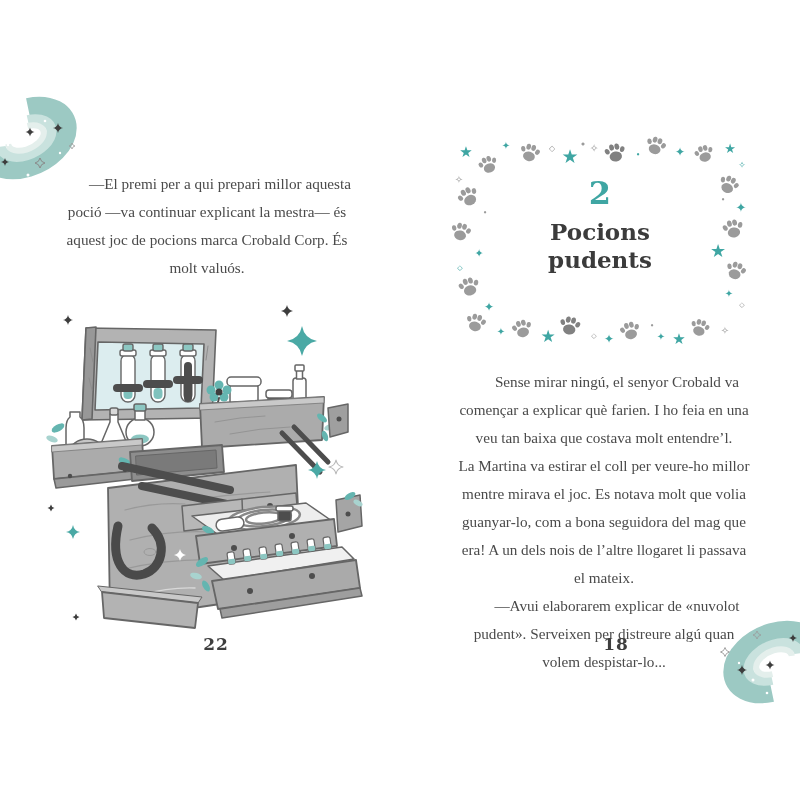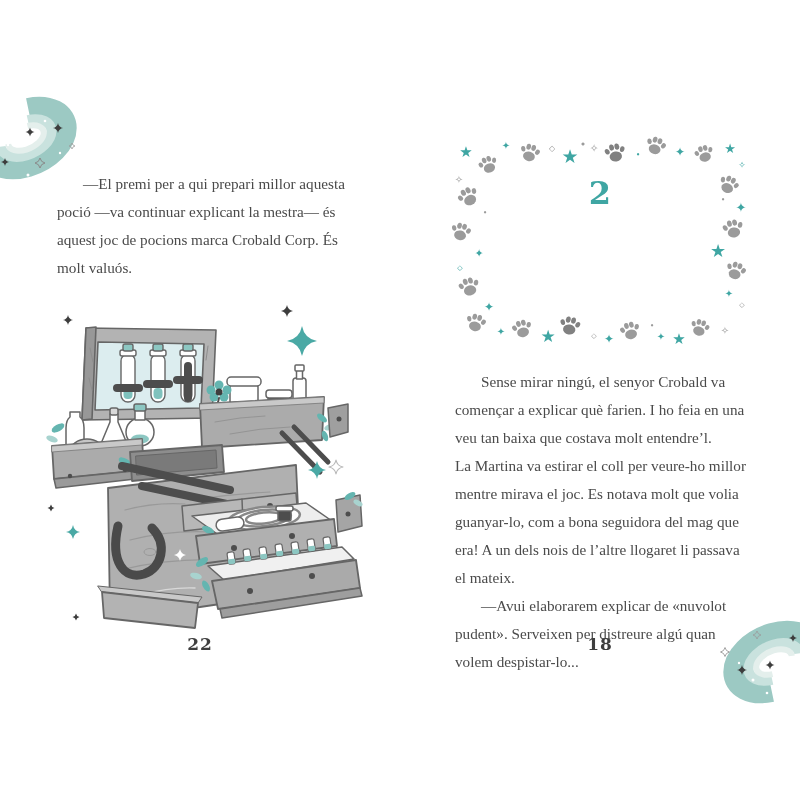--- a/index.html
+++ b/index.html
@@ -1,23 +1,23 @@
 <!DOCTYPE html>
 <html style="--teal: #3fa6a3; --body-text: #4a4a4a;"><head>
 <meta charset="utf-8">
 <style>
   html,body{margin:0;padding:0;background:#fff;}
   body{width:800px;height:800px;overflow:hidden;
        font-family:"Liberation Serif",serif;color:var(--body-text,#4a4a4a);}
   #spread{position:relative;width:800px;height:800px;background:#fff;}
   .abs{position:absolute;}
-  .para{font-size:15.2px;line-height:28px;margin:0;}
+  .para{font-size:15.2px;line-height:28px;margin:0;text-align:center;}
   .indent{text-indent:26px;}
   .pagenum{font-family:"DejaVu Serif",serif;font-weight:bold;font-size:17px;
-           color:#3e3e3e;text-align:center;letter-spacing:1px;}
+           color:#3e3e3e;text-align:center;letter-spacing:1px;padding-left:16px;}
   .chapnum{font-family:"DejaVu Serif",serif;font-weight:bold;font-size:32px;
            color:var(--teal,#3fa6a3);text-align:center;margin:0;}
   .chaptitle{font-family:"DejaVu Serif",serif;font-weight:bold;font-size:23px;
              line-height:28px;color:#3b3b3b;text-align:center;margin:4px 0 0 0;}
   .deco-item{position:absolute;line-height:1;user-select:none;}
   svg{display:block;}
   .hiddefs{position:absolute;width:0;height:0;overflow:hidden;}
 </style>
 </head>
 <body>
@@ -333,20 +333,22 @@
           <span class="deco-item" style="font-family: &quot;DejaVu Sans&quot;, sans-serif; font-size: 3px; color: rgb(155, 155, 155); left: 200px; top: 187px; transform: translate(-50%, -50%);">●</span>
           <span class="deco-item" style="font-family: &quot;DejaVu Sans&quot;, sans-serif; font-size: 10px; color: rgb(63, 166, 163); left: 209px; top: 199px; transform: translate(-50%, -50%);">✦</span>
           <span class="deco-item" style="font-family: &quot;DejaVu Sans&quot;, sans-serif; font-size: 15px; color: rgb(63, 166, 163); left: 227px; top: 201px; transform: translate(-50%, -50%);">★</span>
           <svg width="24" height="24" viewBox="-13 -13 26 26" class="deco-item" style="left: 248px; top: 189px; transform: translate(-50%, -50%);">
             <use href="#paw" fill="#9b9b9b" transform="rotate(16)"></use>
           </svg>
           <span class="deco-item" style="font-family: &quot;DejaVu Sans&quot;, sans-serif; font-size: 10px; color: rgb(155, 155, 155); left: 273px; top: 193px; transform: translate(-50%, -50%);">✧</span>
         </div>
       <div class="chapnum abs" style="left:0;top:36px;width:296px">2</div>
       <div class="chaptitle abs" style="left:0;top:76px;width:296px">
+        <div>Pocions</div>
+        <div>pudents</div>
       </div>
     </div>
 
     <div class="abs" style="left:55px;top:368px;width:298px">
       <p class="para indent">Sense mirar ningú, el senyor Crobald va començar a explicar què farien. I ho feia en una veu tan baixa que costava molt entendre’l.</p>
       <p class="para">La Martina va estirar el coll per veure-ho millor mentre mirava el joc. Es notava molt que volia guanyar-lo, com a bona seguidora del mag que era! A un dels nois de l’altre llogaret li passava el mateix.</p>
       <p class="para indent">—Avui elaborarem explicar de «nuvolot pudent». Serveixen per distreure algú quan volem despistar-lo...</p>
     </div>
 
     <div class="pagenum abs" style="left:0;top:634px;width:400px">18</div>

